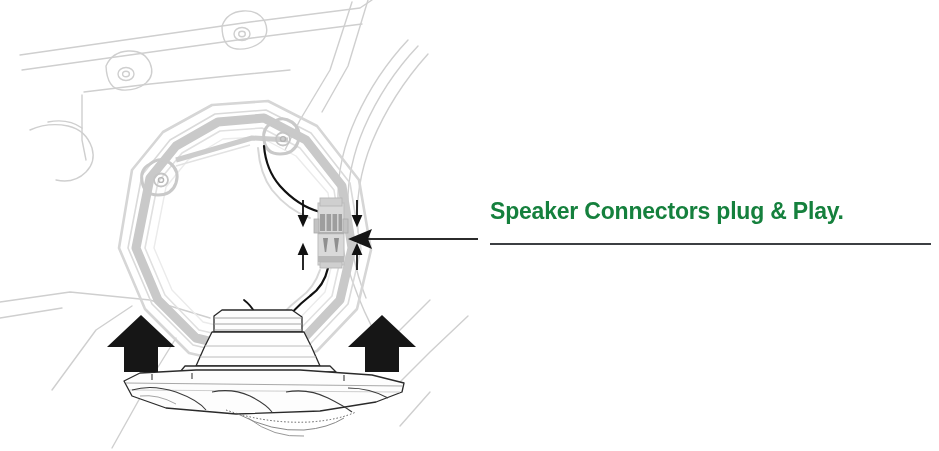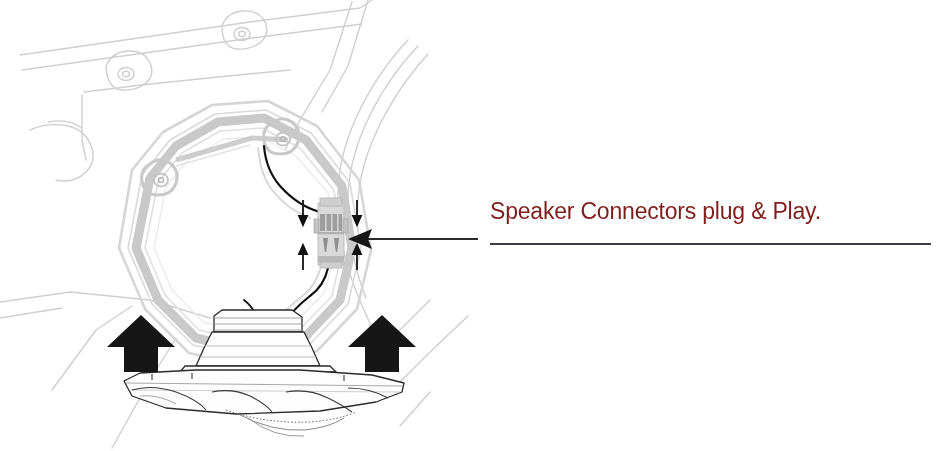--- a/index.html
+++ b/index.html
@@ -25,22 +25,22 @@
     width: 939px;
     height: 451px;
   }
   #callout-text {
     position: absolute;
     left: 490px;
     top: 196px;
     width: 440px;
     font-family: "Liberation Sans", sans-serif;
     font-size: 23px;
-    font-weight: normal;
-    color: #7f1d1d;
+    font-weight: bold;
+    color: #15803d;
     letter-spacing: -0.2px;
     white-space: nowrap;
     line-height: 30px;
   }
 </style>
 </head>
 <body>
 
 <div id="canvas">
 

